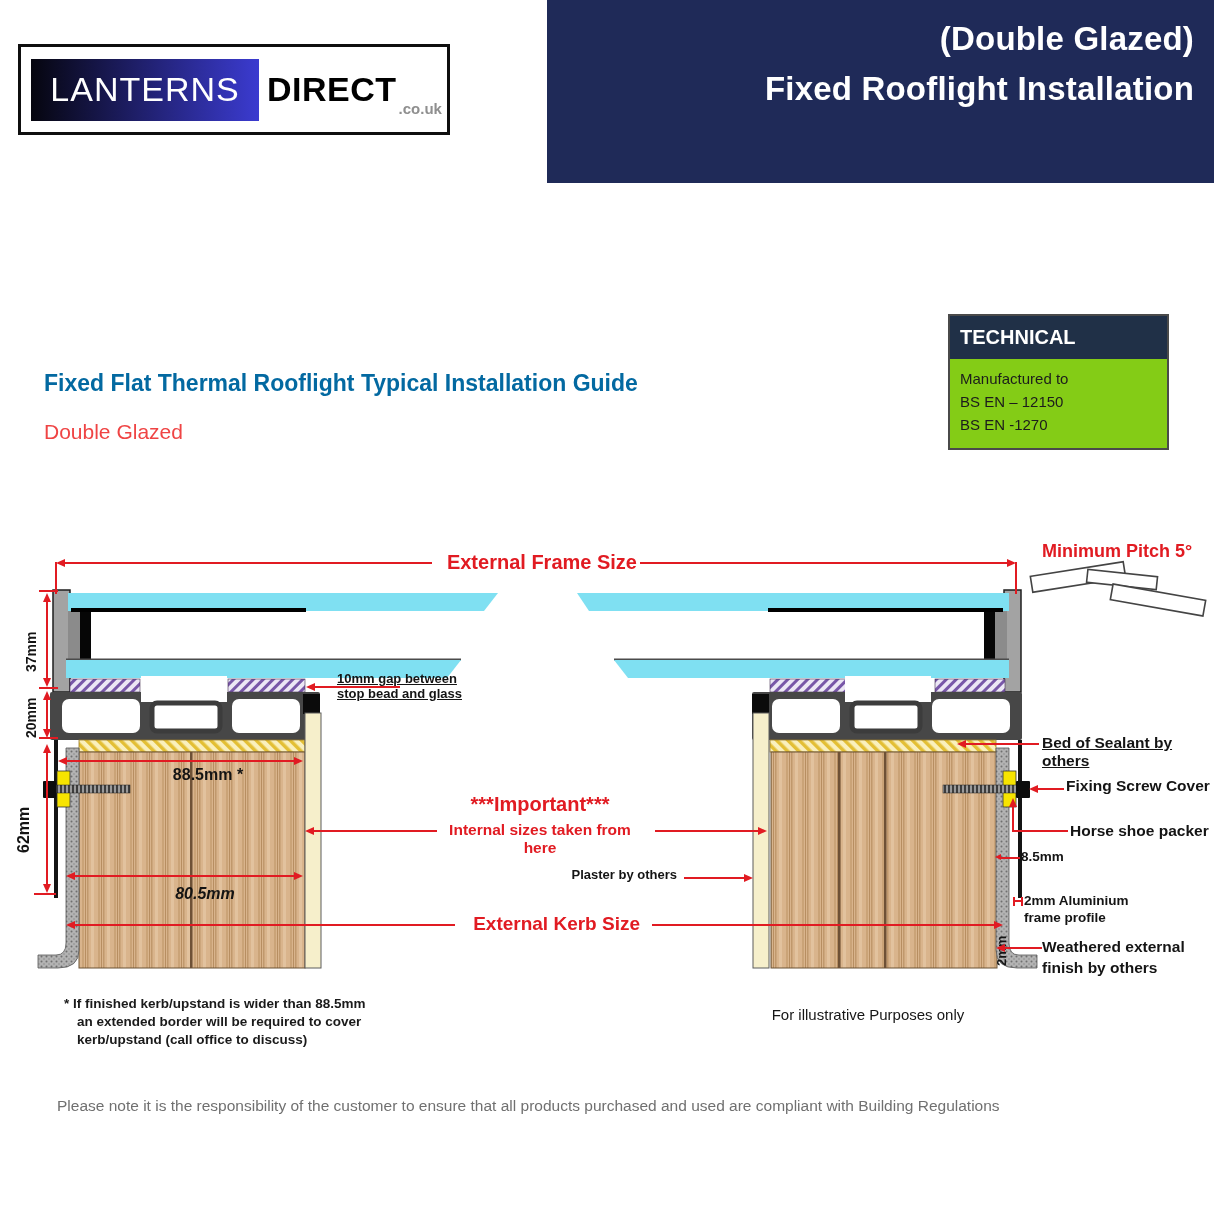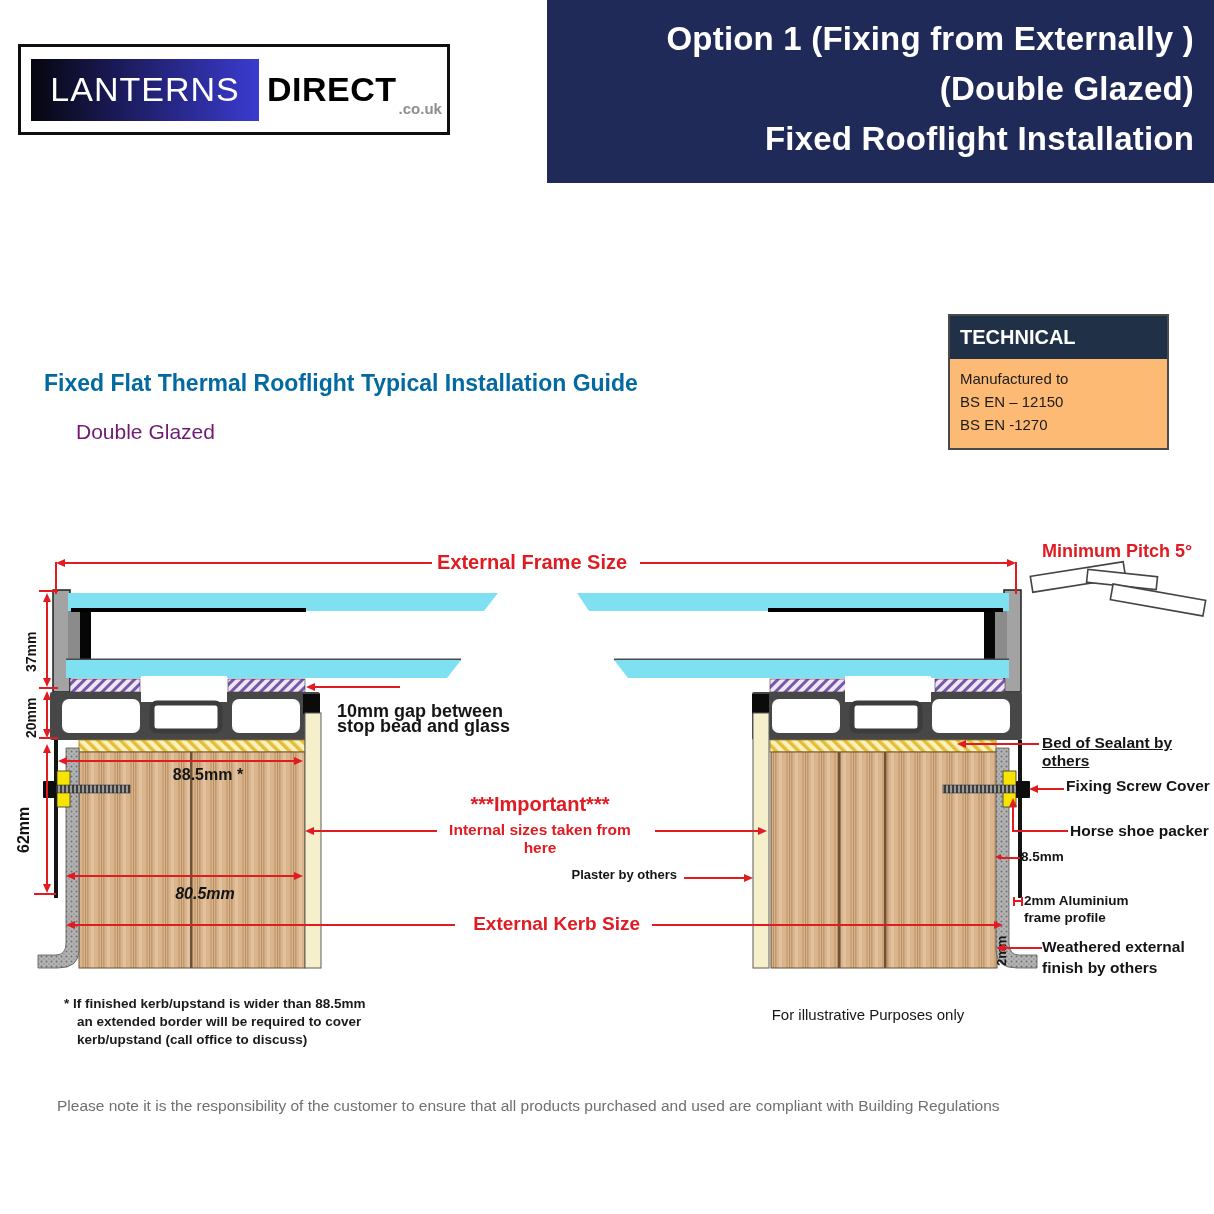--- a/index.html
+++ b/index.html
@@ -12,23 +12,23 @@
           font-size:33px;line-height:50px;font-weight:600;letter-spacing:.2px;}
   .logo-box{left:18px;top:44px;width:432px;height:91px;border:3px solid #0f0f0f;background:#fff;
             display:flex;align-items:center;box-sizing:border-box;padding-left:10px;}
   .logo-blue{width:228px;height:62px;background:linear-gradient(90deg,#06060f,#3b3bd0);
              display:flex;align-items:center;justify-content:center;color:#fff;
              font-size:34px;font-weight:500;letter-spacing:1px;}
   .logo-direct{font-size:34px;font-weight:800;color:#000000;margin-left:8px;letter-spacing:.5px;}
   .logo-tld{font-size:15px;font-weight:700;color:#8f8f8f;align-self:flex-end;margin-bottom:15px;margin-left:2px;}
 
   .doc-title{left:44px;top:370px;font-size:23px;font-weight:700;color:#0369a1;}
-  .doc-sub{left:44px;top:420px;font-size:21px;color:#701a75;margin-left:32px;}
-
-  .tech-box{left:948px;top:314px;width:221px;border:2px solid #4a4a4a;background:#fdba74;box-sizing:border-box;}
+  .doc-sub{left:44px;top:420px;font-size:21px;color:#ef4444;}
+
+  .tech-box{left:948px;top:314px;width:221px;border:2px solid #4a4a4a;background:#84cc16;box-sizing:border-box;}
   .tech-head{height:43px;background:#203047;color:#fff;font-size:20px;font-weight:700;
              line-height:43px;padding-left:10px;}
   .tech-body{padding:8px 22px 12px 10px;font-size:15px;line-height:23px;color:#1c1c1c;}
 
   
   .rl{position:absolute;background:#e11b22;height:2px;}
   .rv{position:absolute;background:#e11b22;width:2px;}
   .tick{position:absolute;background:#e11b22;height:2px;}
   .ar{position:absolute;width:0;height:0;}
   .ar.l{border-top:4px solid transparent;border-bottom:4px solid transparent;border-right:9px solid #e11b22;}
@@ -42,21 +42,20 @@
 
   .footnote{left:64px;top:995px;font-size:13.5px;font-weight:600;color:#1a1a1a;line-height:18px;}
   .footnote .ind{padding-left:13px;}
   .illustrative{left:718px;top:1006px;width:300px;text-align:center;font-size:15px;color:#161616;}
   .disclaimer{left:57px;top:1097px;font-size:15.5px;color:#707070;}
 </style>
 </head>
 <body>
 
 <div class="abs banner">
-  <div>Option 1 (Fixing from Externally )</div>
   <div>(Double Glazed)</div>
   <div>Fixed Rooflight Installation</div>
 </div>
 
 <div class="abs logo-box">
   <div class="logo-blue">LANTERNS</div>
   <div class="logo-direct">DIRECT</div>
   <div class="logo-tld">.co.uk</div>
 </div>
 
@@ -192,21 +191,21 @@
       </g>
   </g>
 </svg>
 
 <div class="rl" style="left:58px;top:562px;width:374px;"></div>
 <div class="rl" style="left:640px;top:562px;width:374px;"></div>
 <div class="ar l" style="left:56px;top:559px;"></div>
 <div class="ar r" style="left:1007px;top:559px;"></div>
 <div class="rv" style="left:55px;top:562px;height:32px;"></div>
 <div class="rv" style="left:1015px;top:562px;height:32px;"></div>
-<div class="red-lab" style="left:437px;top:551px;width:200px;text-align:left;font-size:20px;">External Frame Size</div>
+<div class="red-lab" style="left:437px;top:551px;width:200px;text-align:right;font-size:20px;">External Frame Size</div>
 
 <div class="red-lab" style="left:1042px;top:541px;width:160px;font-size:18px;">Minimum Pitch 5°</div>
 
 <div class="rv" style="left:46px;top:597px;height:88px;"></div>
 <div class="ar u" style="left:43px;top:593px;"></div>
 <div class="ar d" style="left:43px;top:678px;"></div>
 <div class="tick" style="left:39px;top:590px;width:19px;"></div>
 <div class="tick" style="left:39px;top:687px;width:19px;"></div>
 <div class="blk-lab vtext" style="left:23px;top:614px;height:58px;font-size:14px;">37mm</div>
 
@@ -227,21 +226,21 @@
 <div class="ar r" style="left:294px;top:757px;"></div>
 <div class="blk-lab" style="left:153px;top:766px;width:110px;text-align:center;font-size:16px;">88.5mm  *</div>
 
 <div class="rl" style="left:70px;top:875px;width:228px;"></div>
 <div class="ar l" style="left:66px;top:872px;"></div>
 <div class="ar r" style="left:294px;top:872px;"></div>
 <div class="blk-lab" style="left:150px;top:885px;width:110px;text-align:center;font-size:16px;font-style:italic;">80.5mm</div>
 
 <div class="rl" style="left:314px;top:686px;width:86px;"></div>
 <div class="ar l" style="left:306px;top:683px;"></div>
-<div class="blk-lab" style="left:337px;top:704px;font-size:18px;line-height:15px;">
+<div class="blk-lab" style="left:337px;top:671px;font-size:13px;line-height:15px;text-decoration:underline;">
   <div>10mm gap between</div>
   <div>stop bead and glass</div>
 </div>
 
 <div class="red-lab" style="left:440px;top:793px;width:200px;text-align:center;font-size:20px;">***Important***</div>
 <div class="rl" style="left:309px;top:830px;width:128px;"></div>
 <div class="ar l" style="left:305px;top:827px;"></div>
 <div class="rl" style="left:655px;top:830px;width:105px;"></div>
 <div class="ar r" style="left:758px;top:827px;"></div>
 <div class="red-lab" style="left:433px;top:821px;width:214px;text-align:center;font-size:15.5px;">Internal sizes taken from here</div>

